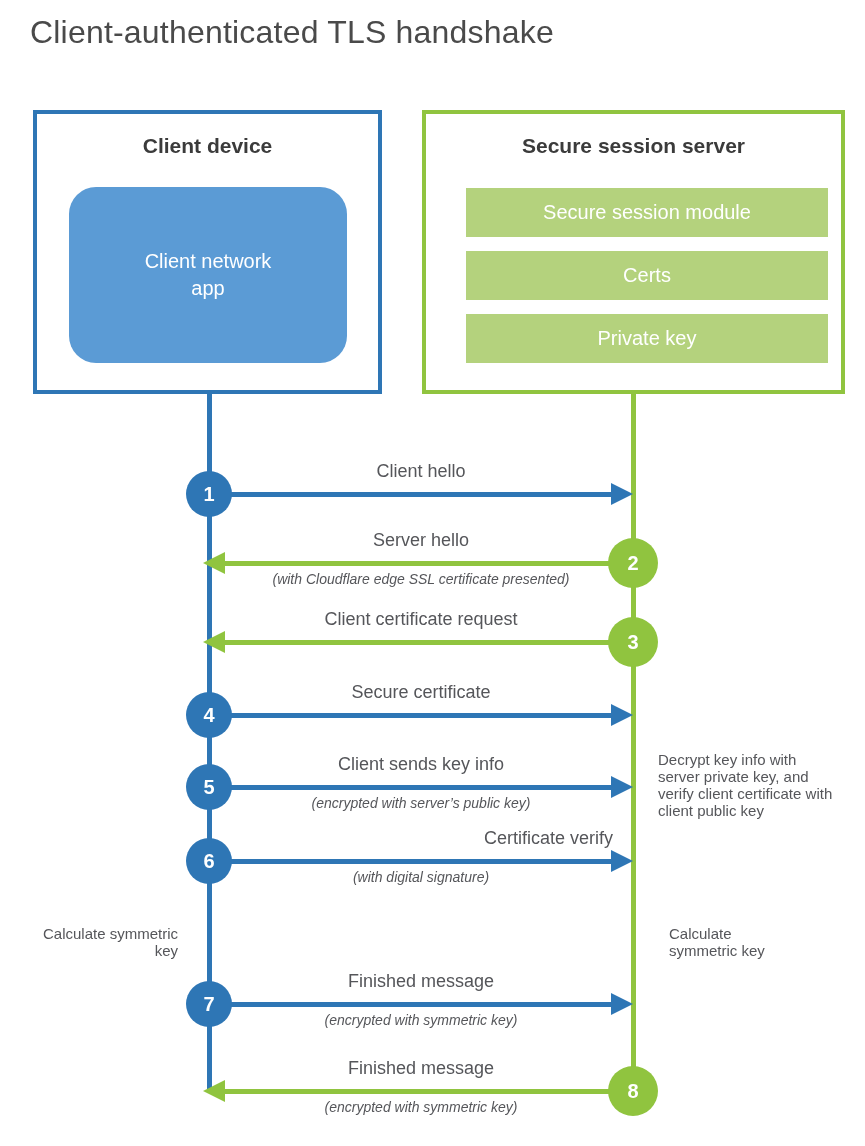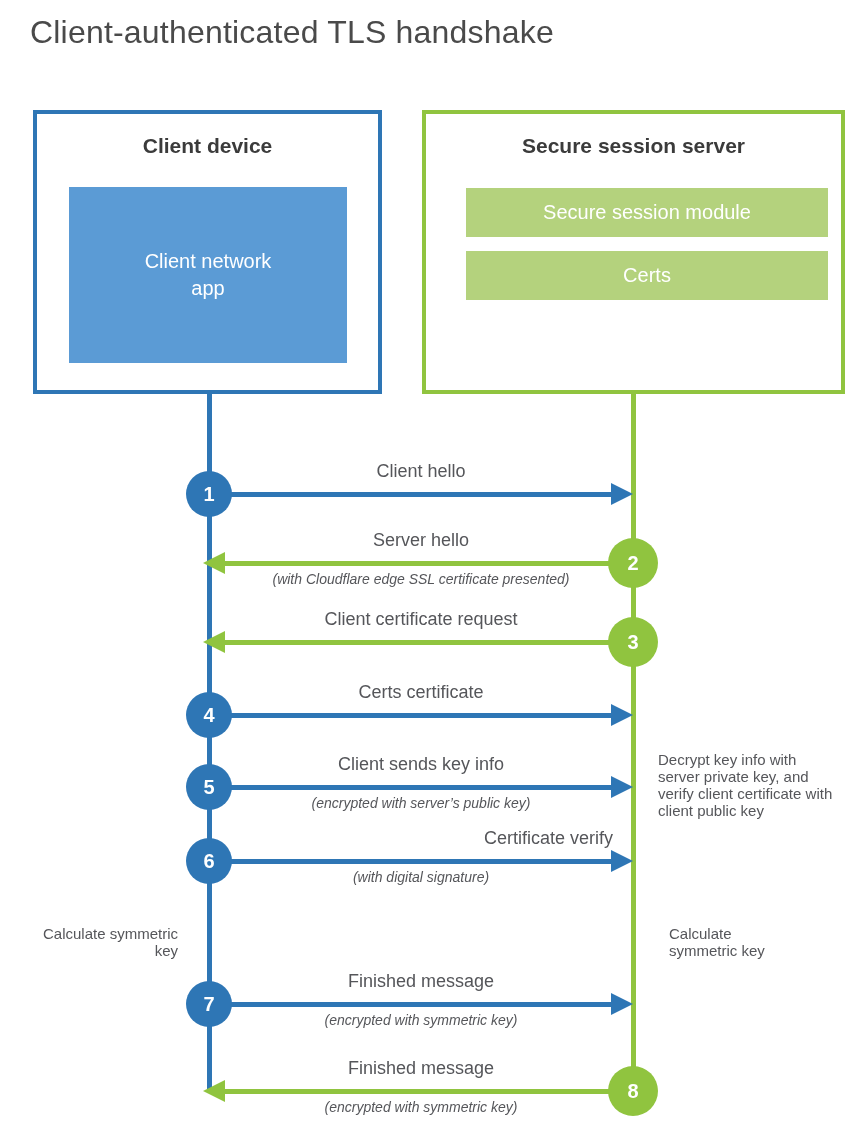--- a/index.html
+++ b/index.html
@@ -43,20 +43,21 @@
     width: 278px; height: 176px;
     background: var(--blue-light, #5b9bd5);
     color: #ffffff;
     font-size: 20px;
     line-height: 27px;
     display: flex;
     flex-direction: column;
     align-items: center;
     justify-content: center;
     text-align: center;
+    border-radius: 27px;
   }
   .server-bar {
     position: absolute;
     left: 466px;
     width: 362px; height: 49px;
     background: var(--green-light, #b4d27d);
     color: #ffffff;
     font-size: 20px;
     text-align: center;
     line-height: 49px;
@@ -128,20 +129,21 @@
   <div class="client-app">
     <span>Client network</span>
     <span>app</span>
   </div>
 
   <div class="box server-box">
     <div class="box-title">Secure session server</div>
   </div>
   <div class="server-bar bar-1">Secure session module</div>
   <div class="server-bar bar-2">Certs</div>
+  <div class="server-bar bar-3">Private key</div>
 
   <div class="vline vline-client"></div>
   <div class="vline vline-server"></div>
 
   <div class="note server-note">Decrypt key info with server private key, and verify client certificate with client public key</div>
   <div class="note calc-left">Calculate symmetric key</div>
   <div class="note calc-right">Calculate symmetric key</div>
 
   <div id="steps-layer">
       <div class="hline blue" style="left: 209px; top: 492px; width: 404px;"></div>
@@ -152,21 +154,21 @@
       <div class="hline green" style="left: 224px; top: 561px; width: 409px;"></div>
       <div class="step-label" style="top: 530px;">Server hello</div>
       <div class="step-sub" style="top: 571px;">(with Cloudflare edge SSL certificate presented)</div>
       <div class="circle green" style="left: 608px; top: 538px;">2</div>
       <div class="ahead left" style="left: 203px; top: 631px;"></div>
       <div class="hline green" style="left: 224px; top: 640px; width: 409px;"></div>
       <div class="step-label" style="top: 609px;">Client certificate request</div>
       <div class="circle green" style="left: 608px; top: 617px;">3</div>
       <div class="hline blue" style="left: 209px; top: 713px; width: 404px;"></div>
       <div class="ahead right" style="left: 611px; top: 704px;"></div>
-      <div class="step-label" style="top: 682px;">Certs certificate</div>
+      <div class="step-label" style="top: 682px;">Secure certificate</div>
       <div class="circle blue" style="left: 186px; top: 692px;">4</div>
       <div class="hline blue" style="left: 209px; top: 785px; width: 404px;"></div>
       <div class="ahead right" style="left: 611px; top: 776px;"></div>
       <div class="step-label" style="top: 754px;">Client sends key info</div>
       <div class="step-sub" style="top: 795px;">(encrypted with server’s public key)</div>
       <div class="circle blue" style="left: 186px; top: 764px;">5</div>
       <div class="hline blue" style="left: 209px; top: 859px; width: 404px;"></div>
       <div class="ahead right" style="left: 611px; top: 850px;"></div>
       <div class="step-label" style="top: 828px; text-align: right;">Certificate verify</div>
       <div class="step-sub" style="top: 869px;">(with digital signature)</div>

